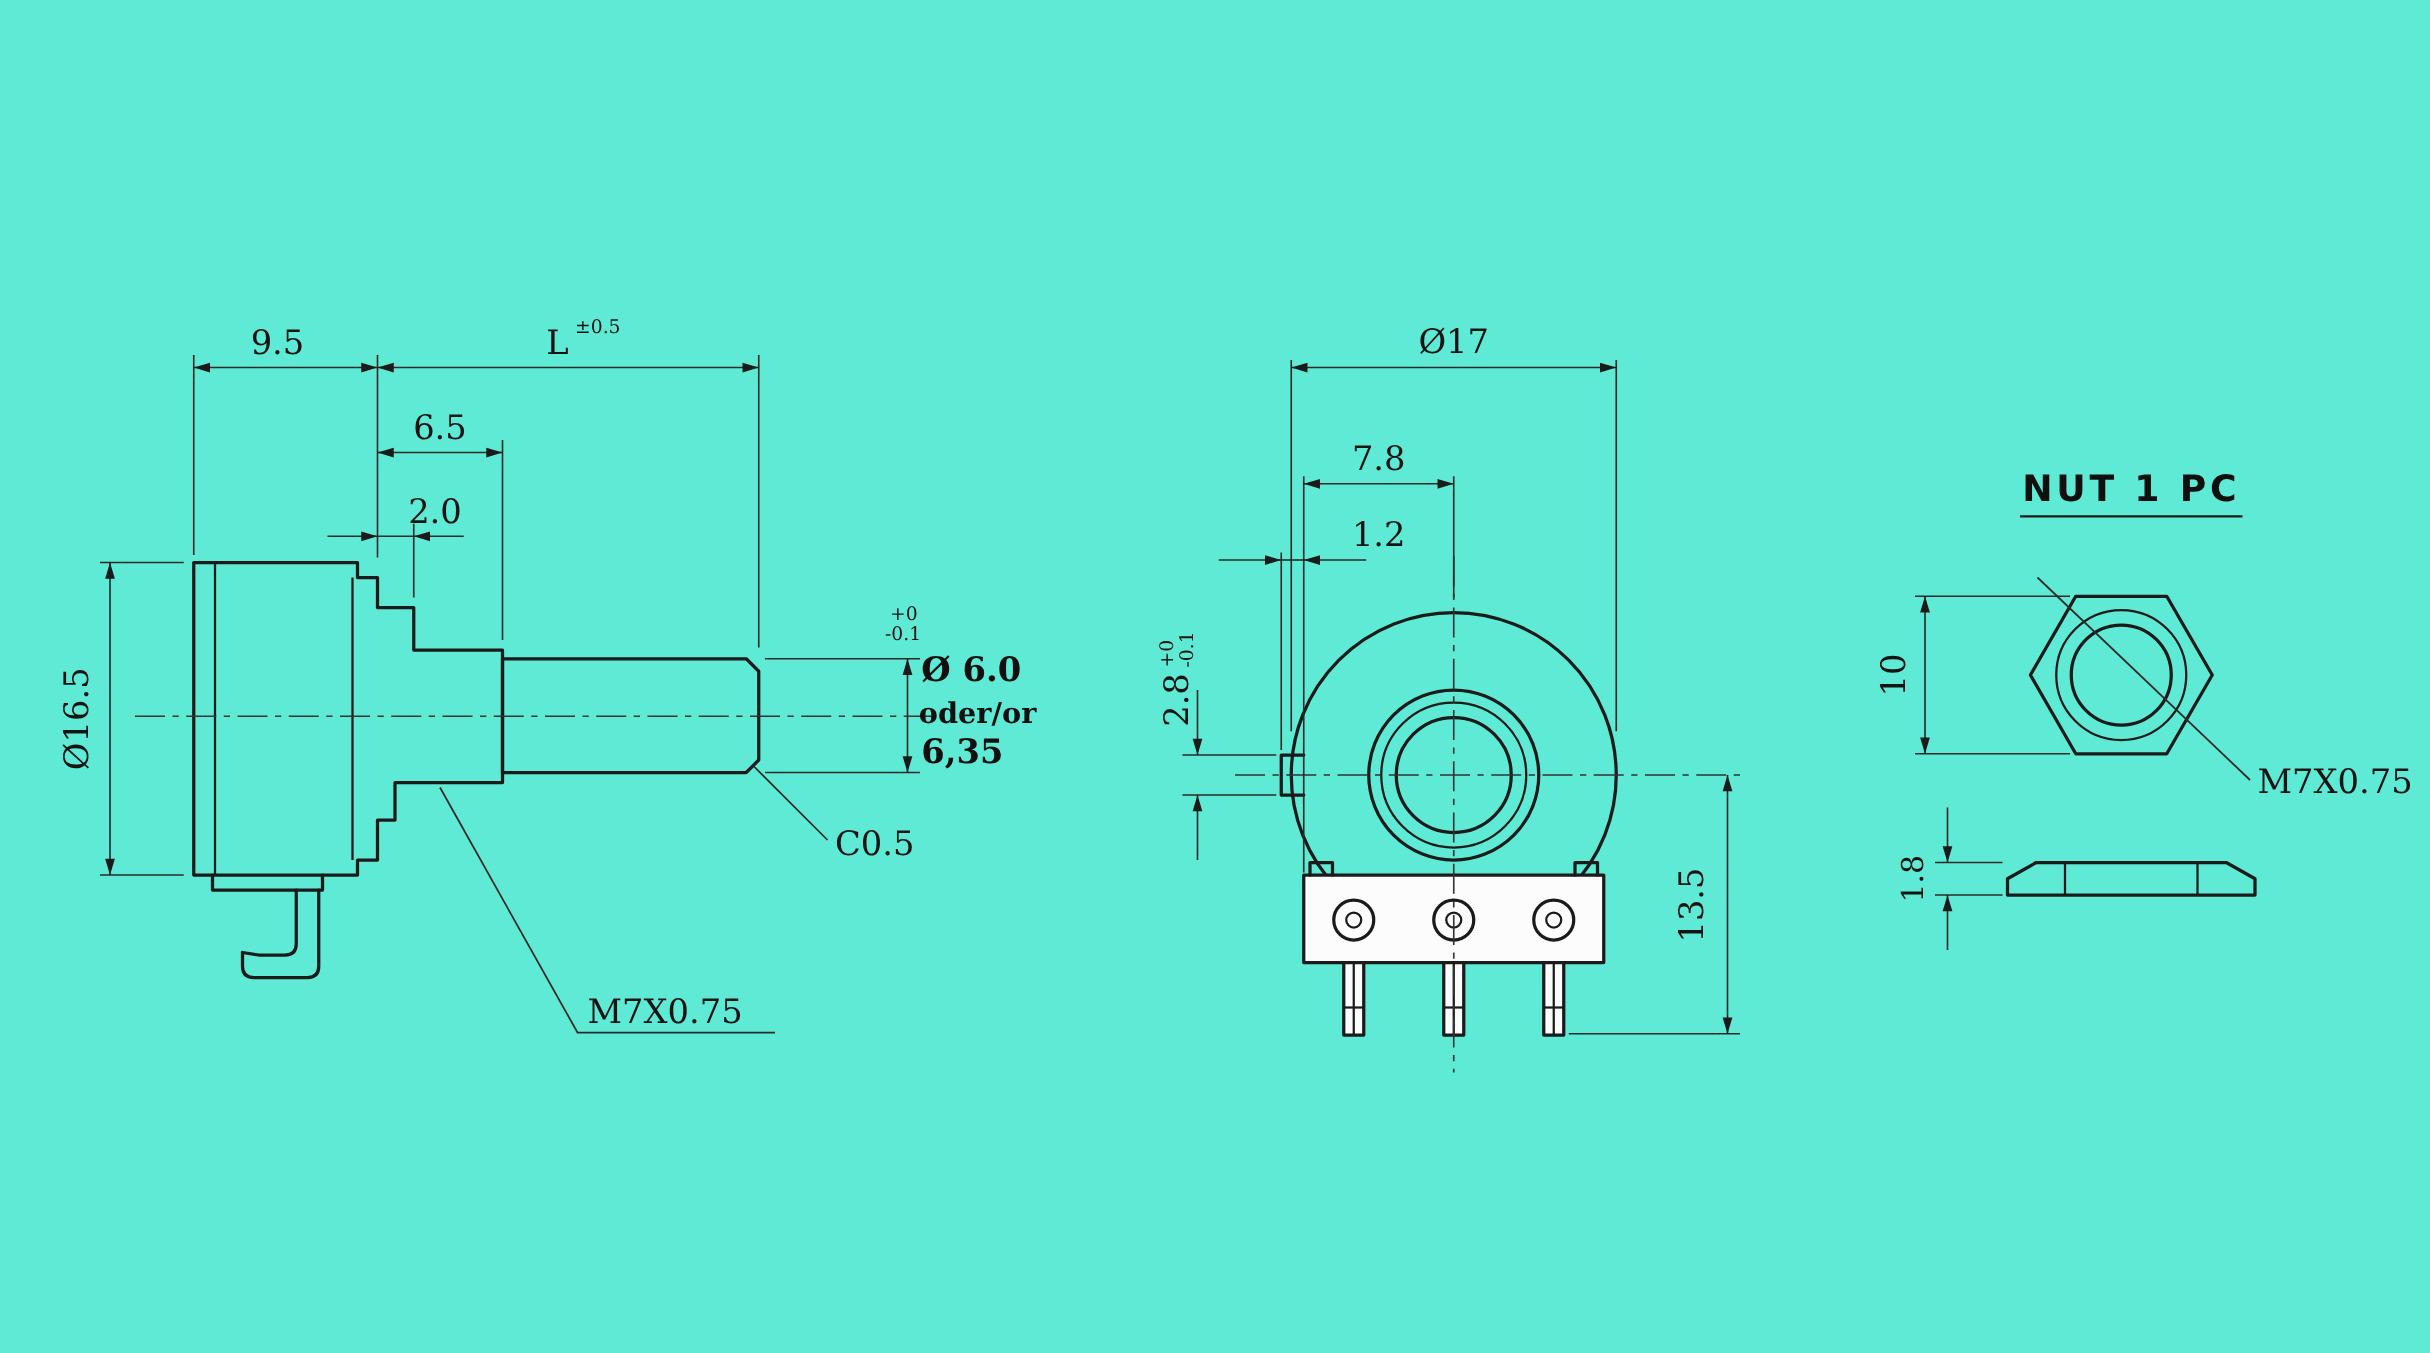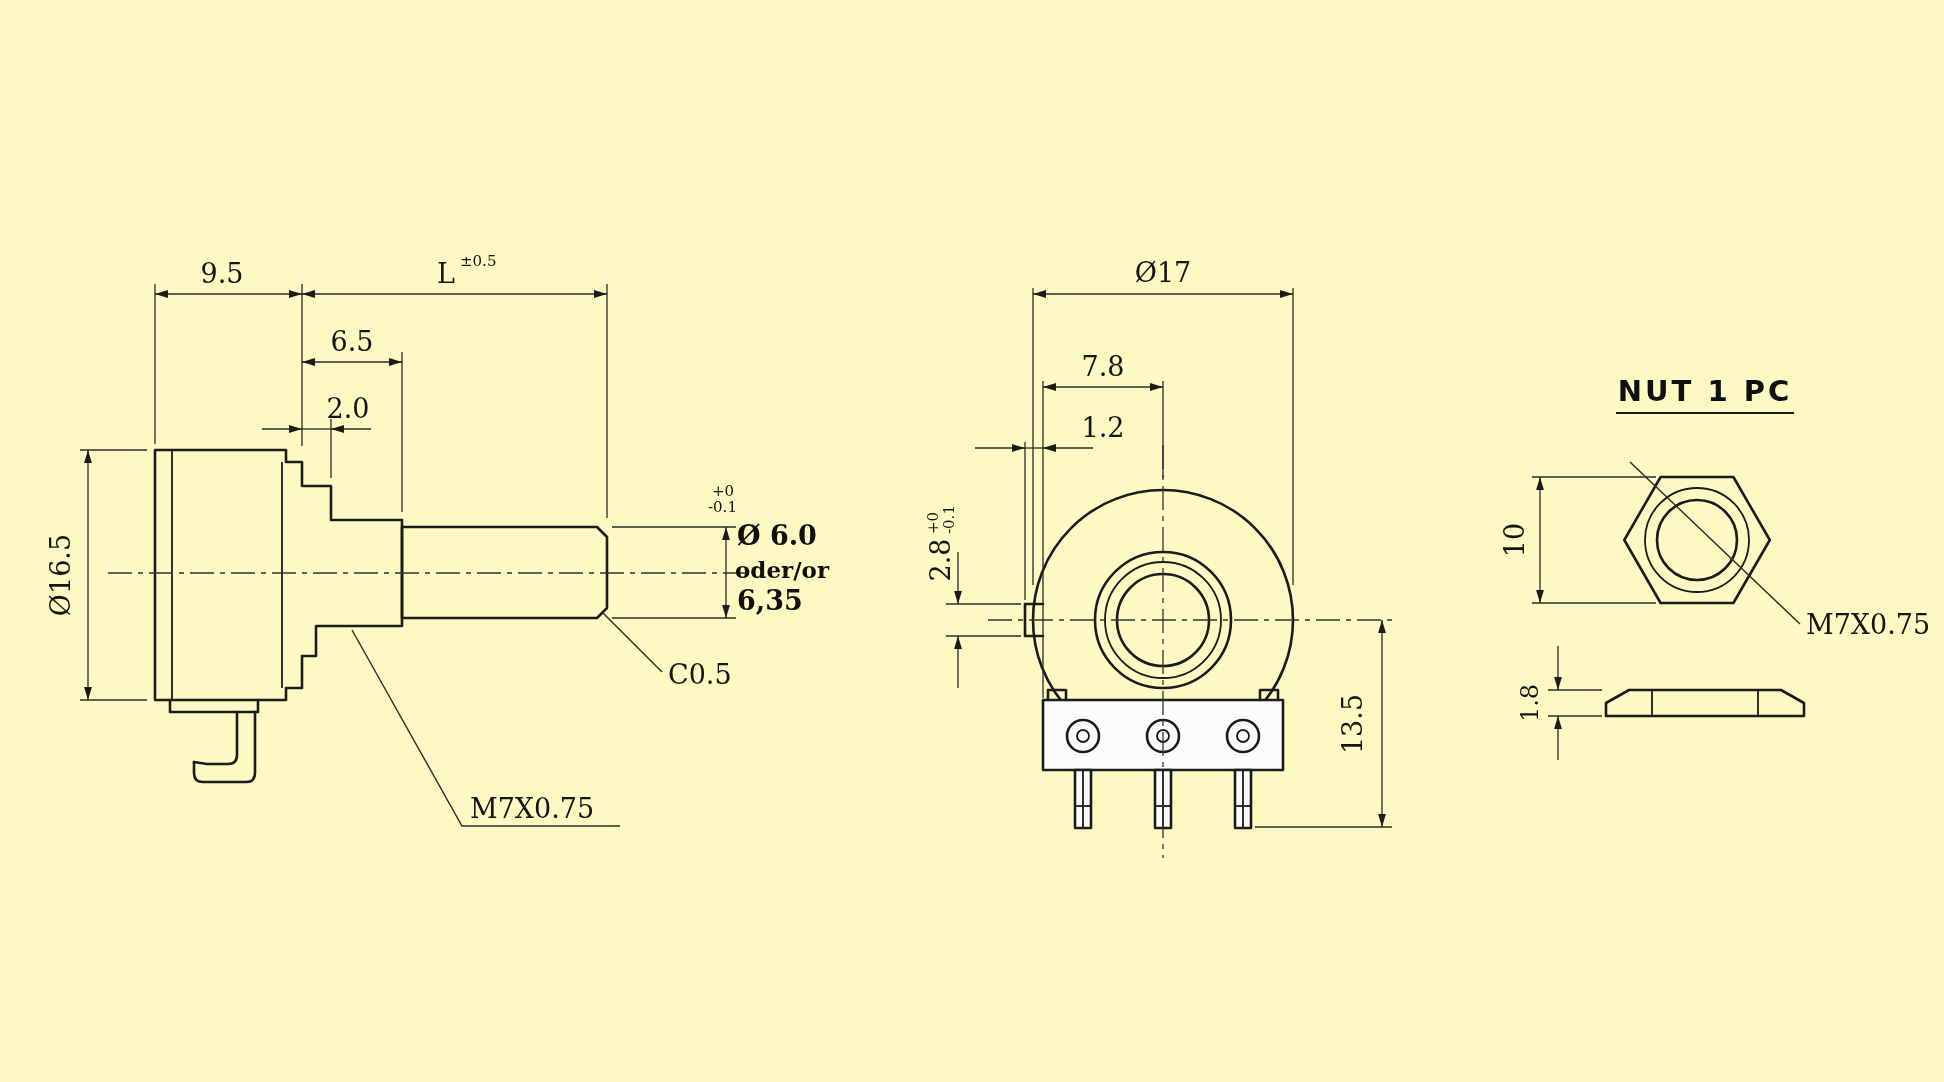--- a/index.html
+++ b/index.html
@@ -1,20 +1,20 @@
 <!DOCTYPE html>
 <html><head>
 <meta charset="utf-8">
 <style>
   html, body { margin: 0; padding: 0; background: #ffffff; }
   .sheet {
     position: relative;
     width: 1944px;
     height: 1082px;
-    background: #fef9c3;
+    background: #5eead4;
     overflow: hidden;
     font-family: "DejaVu Serif", serif;
   }
   svg { position: absolute; left: 0; top: 0; }
 
   .outline  { fill: none; stroke: #1b1b1b; stroke-width: 2.6; stroke-linejoin: round; stroke-linecap: round; }
   .outline-f{ fill: #fcfcfc; stroke: #1b1b1b; stroke-width: 2.6; stroke-linejoin: round; }
   .thin     { fill: none; stroke: #1b1b1b; stroke-width: 1.8; }
   .ext      { fill: none; stroke: #2a2a2a; stroke-width: 1.3; }
   .dimline  { fill: none; stroke: #2a2a2a; stroke-width: 1.3; }

